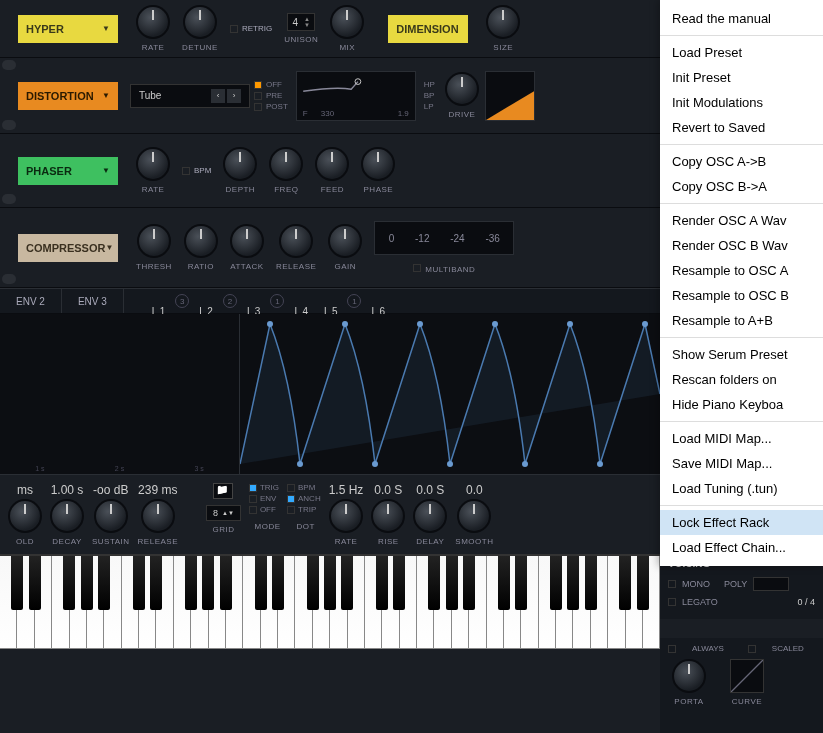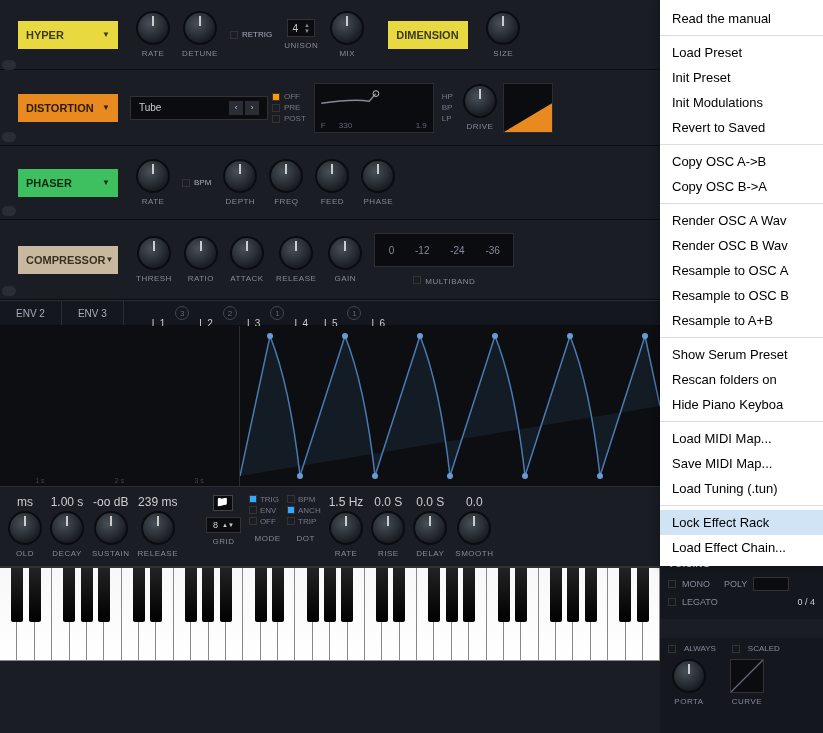--- a/index.html
+++ b/index.html
@@ -30,21 +30,21 @@
 .led.on { background: #f90; }
 .led.blue { background: #3af; }
 
 .unison-box { display: flex; align-items: center; background: #0a0c10; border: 1px solid #333; padding: 2px 4px; font-size: 10px; color: #ccc; gap: 6px; }
 .unison-box .tri { font-size: 6px; color: #888; cursor: pointer; }
 
 .filter-display { width: 120px; height: 50px; background: #0a0c10; border: 1px solid #2a2e34; position: relative; margin: 0 4px; }
 .filter-display svg { width: 100%; height: 100%; }
 .filter-txt { position: absolute; bottom: 2px; font-size: 8px; color: #667; }
 
-.dist-type { background: #0a0c10; border: 1px solid #333; padding: 4px 8px; font-size: 10px; color: #ccc; display: flex; align-items: center; gap: 8px; width: 138px; justify-content: space-between; }
+.dist-type { background: #0a0c10; border: 1px solid #333; padding: 4px 8px; font-size: 10px; color: #ccc; display: flex; align-items: center; gap: 8px; width: 120px; justify-content: space-between; }
 .dist-type .arrows { display: flex; gap: 2px; }
 .dist-type .ar { width: 14px; height: 14px; background: #2a2e34; display: flex; align-items: center; justify-content: center; font-size: 8px; cursor: pointer; }
 
 .meter { display: flex; gap: 10px; font-size: 10px; color: #889; padding: 0 8px; background: #0a0c10; border: 1px solid #2a2e34; height: 34px; align-items: center; width: 140px; justify-content: space-around; }
 
 .side-slot { position: absolute; left: 2px; width: 14px; height: 10px; background: #2a2e34; border-radius: 5px; }
 
 .env-tabs { display: flex; background: #14181e; border-top: 1px solid #2a2e34; border-bottom: 1px solid #0a0c10; height: 26px; align-items: center; }
 .env-tab { padding: 0 16px; font-size: 10px; color: #aab; cursor: pointer; border-right: 1px solid #2a2e34; height: 100%; display: flex; align-items: center; }
 .lfo-tabs { display: flex; align-items: center; }
@@ -56,49 +56,49 @@
 .lfo-graph { flex: 1; background: #0c0e12; position: relative; }
 .lfo-graph svg { width: 100%; height: 100%; }
 .time-marks { position: absolute; bottom: 2px; width: 100%; display: flex; justify-content: space-around; font-size: 7px; color: #445; }
 
 .lower-controls { display: flex; background: #1a1e24; padding: 8px 4px; align-items: flex-start; border-top: 1px solid #2a2e34; }
 .param-col { display: flex; flex-direction: column; align-items: center; margin: 0 4px; }
 .param-val { font-size: 12px; color: #ccc; margin-bottom: 4px; height: 12px; }
 
 .grid-box { background: #0a0c10; border: 1px solid #333; padding: 2px 6px; font-size: 9px; color: #ccc; display: flex; align-items: center; gap: 4px; }
 .mode-grid { display: grid; grid-template-columns: auto auto; gap: 2px 8px; font-size: 8px; color: #778; }
-.mode-grid div { display: flex; align-items: flex-start; gap: 3px; }
+.mode-grid div { display: flex; align-items: center; gap: 3px; }
 
 .voicing { position: absolute; right: 0; top: 552px; width: 163px; background: #14181e; padding: 6px 8px; font-size: 9px; }
 .voicing-title { font-size: 10px; color: #ccc; font-weight: bold; margin-bottom: 8px; }
 .voicing-row { display: flex; align-items: center; gap: 6px; margin-bottom: 6px; color: #889; }
 .voicing .box { width: 36px; height: 14px; background: #0a0c10; border: 1px solid #333; }
 
 .piano { height: 95px; background: linear-gradient(#ddd, #fff 20%); display: flex; position: relative; border-top: 2px solid #333; }
 .wkey { flex: 1; border-right: 1px solid #888; border-bottom: 1px solid #888; background: linear-gradient(#f8f8f8, #fff); cursor: pointer; }
 .bkeys { position: absolute; top: 0; height: 58%; width: 100%; display: flex; }
 .bkey { position: absolute; width: 12px; height: 100%; background: linear-gradient(#222, #000); border-radius: 0 0 2px 2px; cursor: pointer; }
 
 .porta-section { position: absolute; right: 0; bottom: 0; width: 163px; height: 95px; background: #14181e; padding: 6px 8px; font-size: 8px; }
-.porta-row { display: flex; gap: 8px; margin-bottom: 6px; color: #889; align-items: center; }
+.porta-row { display: flex; gap: 16px; margin-bottom: 6px; color: #889; align-items: center; }
 .porta-knobs { display: flex; gap: 16px; }
 .curve-box { width: 34px; height: 34px; background: #0a0c10; border: 1px solid #333; position: relative; }
 .curve-box::after { content: ''; position: absolute; width: 100%; height: 100%; background: linear-gradient(135deg, transparent 48%, #667 49%, #667 51%, transparent 52%); }
 
 .dist-wave { width: 50px; height: 50px; background: #0a0c10; border: 1px solid #2a2e34; position: relative; overflow: hidden; }
 .dist-wave::before { content: ''; position: absolute; width: 0; height: 0; border-left: 50px solid transparent; border-bottom: 30px solid #e88a20; bottom: 0; }
 .folder-icon { width: 20px; height: 16px; background: #0a0c10; border: 1px solid #444; position: relative; cursor: pointer; }
 .folder-icon::before { content: '📁'; font-size: 10px; position: absolute; top: 0; left: 2px; filter: grayscale(1) brightness(1.5); }
 </style>
 </head>
 <body>
 
 <div class="main">
 
-  <div class="fx-row" style="height:70px;">
+  <div class="fx-row" style="height:58px;">
     <div class="fx-label hyper">
       <span>HYPER</span>
       <span class="arrow">▼</span>
     </div>
     <div class="knob-group">
         <div class="knob"></div>
         <div class="knob-label">RATE</div>
       </div>
     <div class="knob-group">
         <div class="knob"></div>

